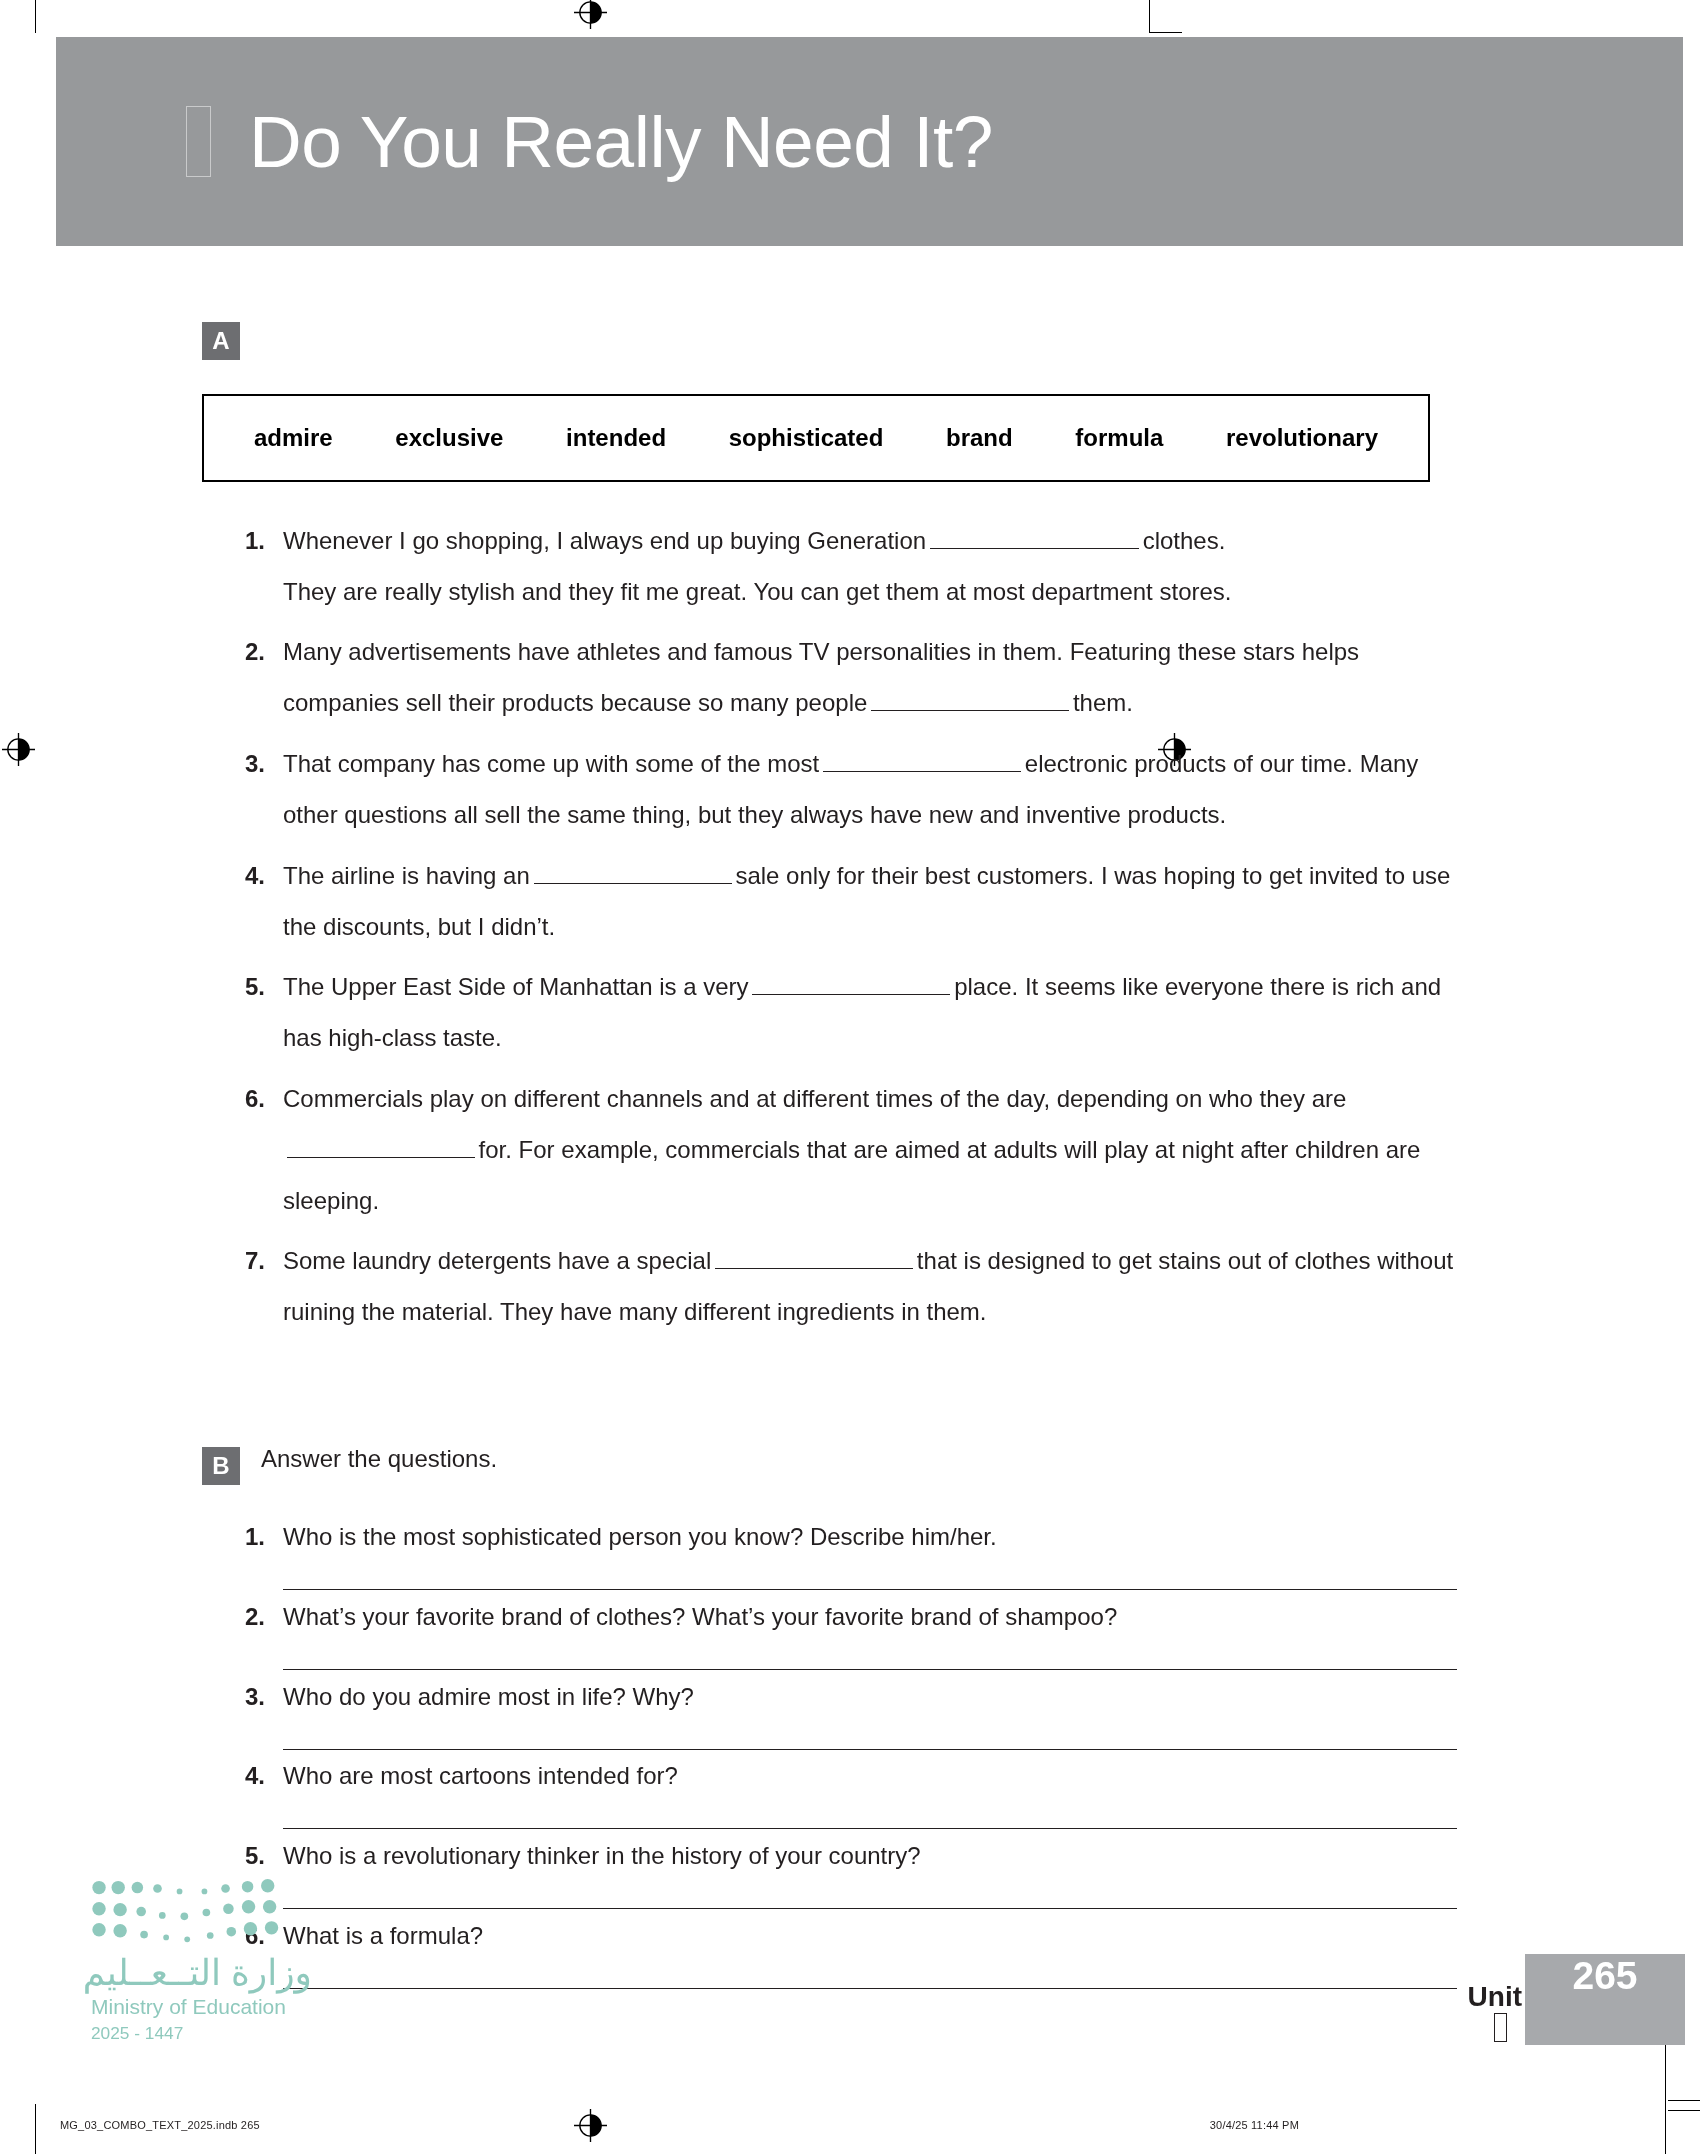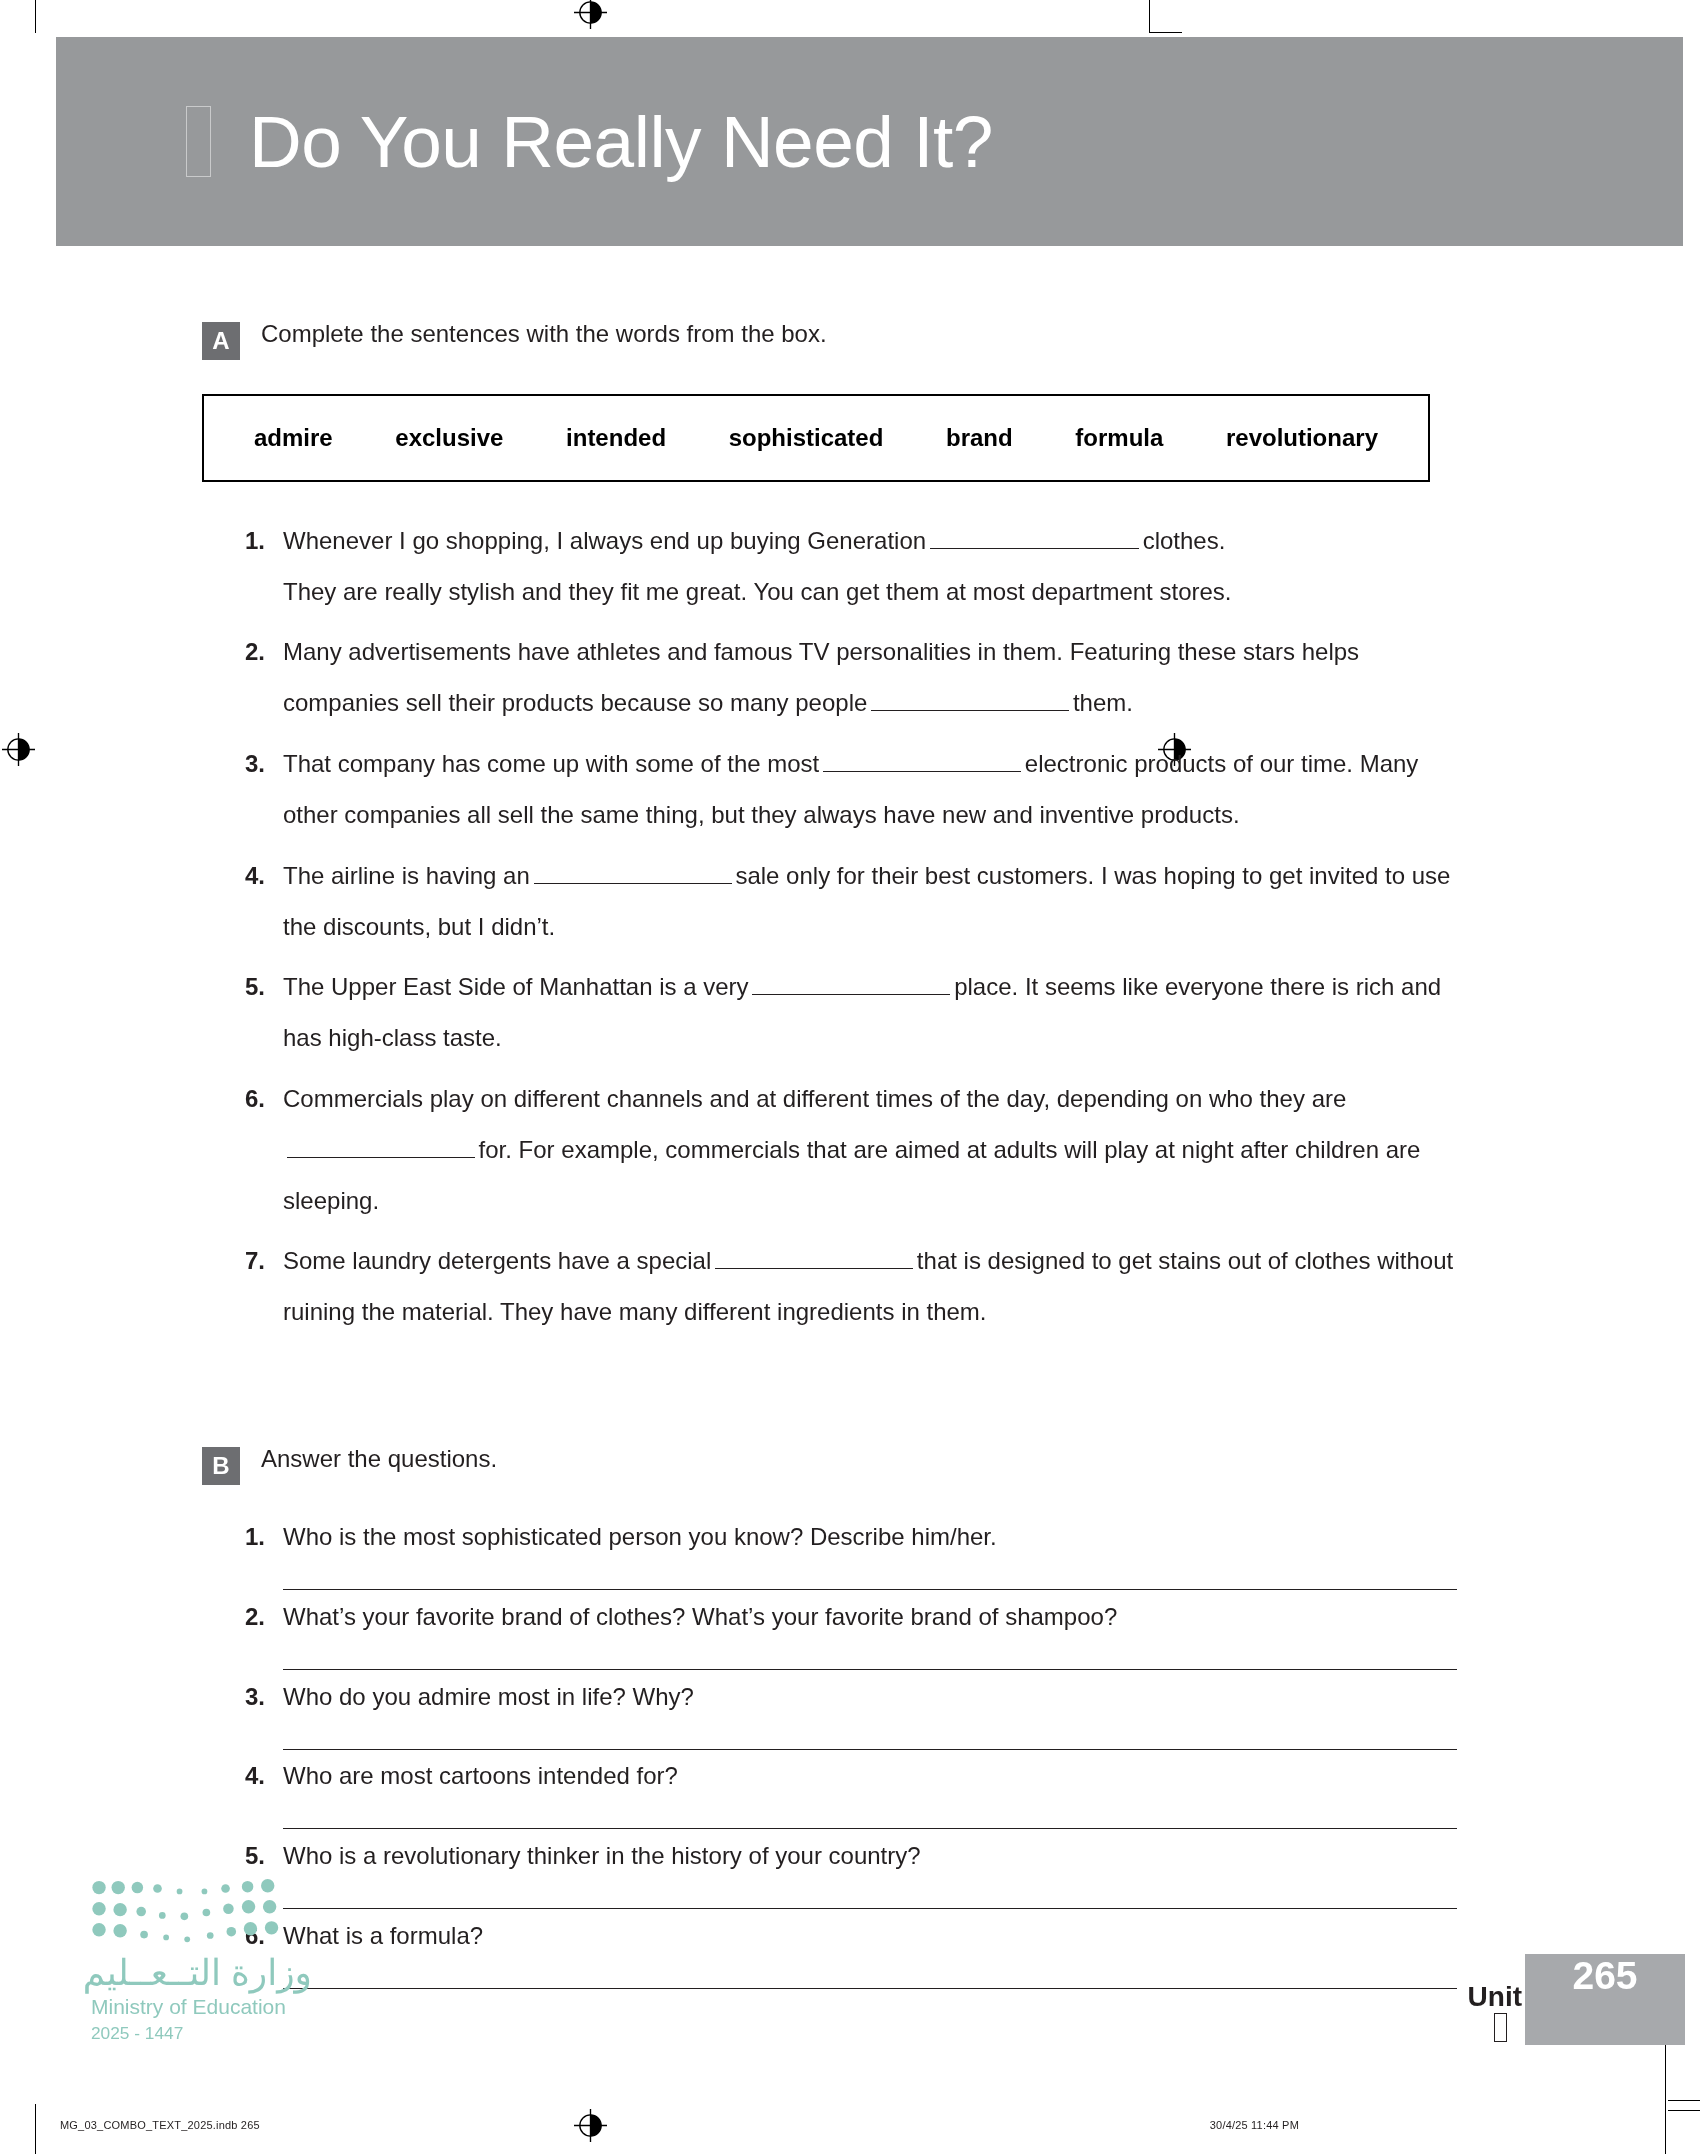--- a/index.html
+++ b/index.html
@@ -310,21 +310,20 @@
     <span class="unit-glyph-box"></span>
     <span class="header-title">Do You Really Need It?</span>
   </div>
 </div>
 
 <div class="content">
 
   <div class="section" style="padding-top:74px;">
     <div class="section-head">
       <div class="sec-badge">A</div>
-      <div class="sec-instruction">Complete the sentences with the words from the box.</div>
     </div>
 
     <div class="word-box">
       <div class="word-list">
         <span class="word-item">admire</span>
         <span class="word-item">exclusive</span>
         <span class="word-item">intended</span>
         <span class="word-item">sophisticated</span>
         <span class="word-item">brand</span>
         <span class="word-item">formula</span>
@@ -345,21 +344,21 @@
       <div class="item">
         <div class="item-num">2.</div>
         <div class="item-body">
           <span>Many advertisements have athletes and famous TV personalities in them. Featuring these stars helps companies sell their products because so many people</span><span class="blank blank-md"></span><span>them.</span>
         </div>
       </div>
 
       <div class="item">
         <div class="item-num">3.</div>
         <div class="item-body">
-          <span>That company has come up with some of the most</span><span class="blank blank-md"></span><span>electronic products of our time. Many other companies all sell the same thing, but they always have new and inventive products.</span>
+          <span>That company has come up with some of the most</span><span class="blank blank-md"></span><span>electronic products of our time. Many other questions all sell the same thing, but they always have new and inventive products.</span>
         </div>
       </div>
 
       <div class="item">
         <div class="item-num">4.</div>
         <div class="item-body">
           <span>The airline is having an</span><span class="blank blank-md"></span><span>sale only for their best customers. I was hoping to get invited to use the discounts, but I didn’t.</span>
         </div>
       </div>
 

